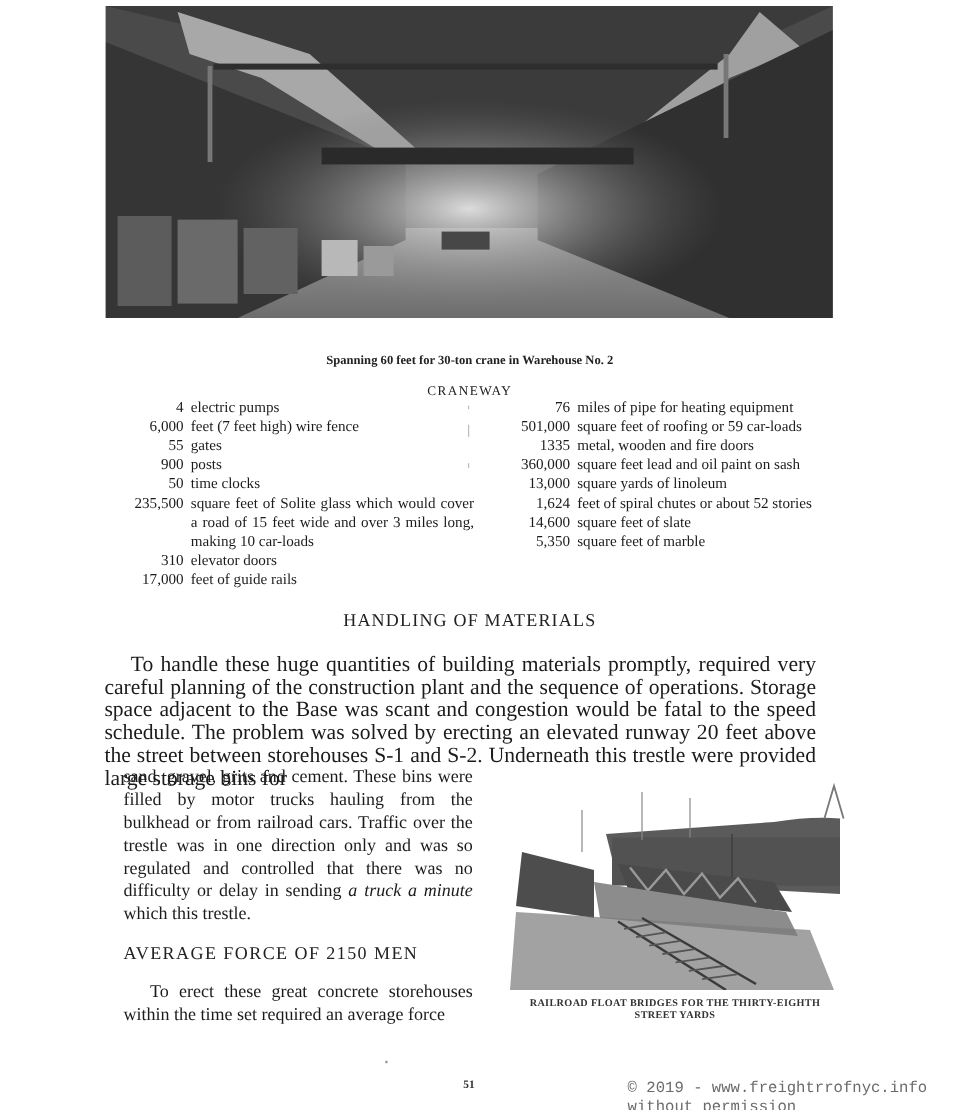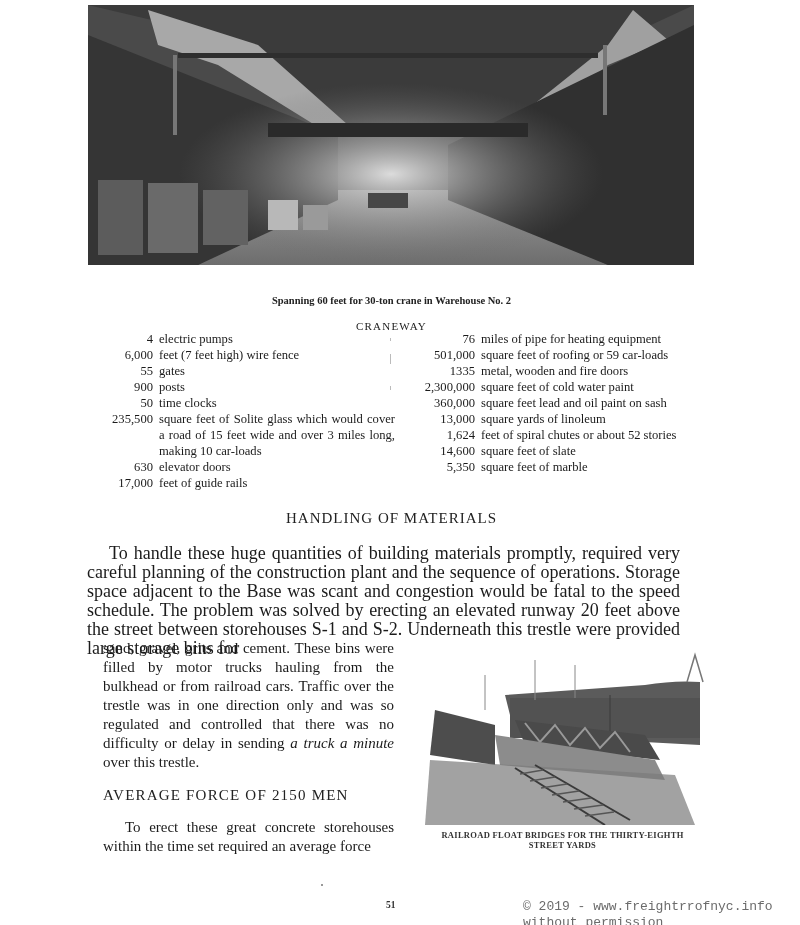--- a/index.html
+++ b/index.html
@@ -99,21 +99,21 @@
     </div>
   <div class="row">
       <span class="qty">50</span>
       <span class="desc">time clocks</span>
     </div>
   <div class="row">
       <span class="qty">235,500</span>
       <span class="desc" style="text-align:justify;">square feet of Solite glass which would cover a road of 15 feet wide and over 3 miles long, making 10 car-loads</span>
     </div>
   <div class="row">
-      <span class="qty">630</span>
+      <span class="qty">310</span>
       <span class="desc">elevator doors</span>
     </div>
   <div class="row">
       <span class="qty">17,000</span>
       <span class="desc">feet of guide rails</span>
     </div>
 </div>
 
 <div class="marks">
   <span style="top:2px;height:3px;"></span>
@@ -128,24 +128,20 @@
     </div>
   <div class="row">
       <span class="qty">501,000</span>
       <span class="desc">square feet of roofing or 59 car-loads</span>
     </div>
   <div class="row">
       <span class="qty">1335</span>
       <span class="desc">metal, wooden and fire doors</span>
     </div>
   <div class="row">
-      <span class="qty">2,300,000</span>
-      <span class="desc">square feet of cold water paint</span>
-    </div>
-  <div class="row">
       <span class="qty">360,000</span>
       <span class="desc">square feet lead and oil paint on sash</span>
     </div>
   <div class="row">
       <span class="qty">13,000</span>
       <span class="desc">square yards of linoleum</span>
     </div>
   <div class="row">
       <span class="qty">1,624</span>
       <span class="desc" style="text-align:justify;padding-right:18px;">feet of spiral chutes or about 52 stories</span>
@@ -155,21 +151,21 @@
       <span class="desc">square feet of slate</span>
     </div>
   <div class="row">
       <span class="qty">5,350</span>
       <span class="desc">square feet of marble</span>
     </div>
 </div>
 
 <div class="h-handling">HANDLING OF MATERIALS</div>
 <div class="para">To handle these huge quantities of building materials promptly, required very careful planning of the construction plant and the sequence of operations. Storage space adjacent to the Base was scant and congestion would be fatal to the speed schedule. The problem was solved by erecting an elevated runway 20 feet above the street between storehouses S-1 and S-2. Underneath this trestle were provided large storage bins for</div>
-<div class="para-narrow"><span>sand, gravel, grits and cement. These bins were filled by motor trucks hauling from the bulkhead or from railroad cars. Traffic over the trestle was in one direction only and was so regulated and controlled that there was no difficulty or delay in sending </span><i class="ital">a truck a minute</i><span> over this trestle.</span></div>
+<div class="para-narrow"><span>sand, gravel, grits and cement. These bins were filled by motor trucks hauling from the bulkhead or from railroad cars. Traffic over the trestle was in one direction only and was so regulated and controlled that there was no difficulty or delay in sending </span><i class="ital">a truck a minute</i><span> which this trestle.</span></div>
 
 <div class="h-force">AVERAGE FORCE OF 2150 MEN</div>
 <div class="para-force">To erect these great concrete storehouses within the time set required an average force</div>
 
 <div class="photo-bridge">
   <svg viewBox="0 0 290 175">
 
     <path d="M90,45 L230,35 Q260,30 285,32 L285,95 L100,85 Z" fill="#5b5b5b"></path>
     <rect x="95" y="48" width="190" height="40" fill="#525252"></rect>
     <line x1="195" y1="45" x2="195" y2="88" stroke="#3a3a3a" stroke-width="1"></line>

